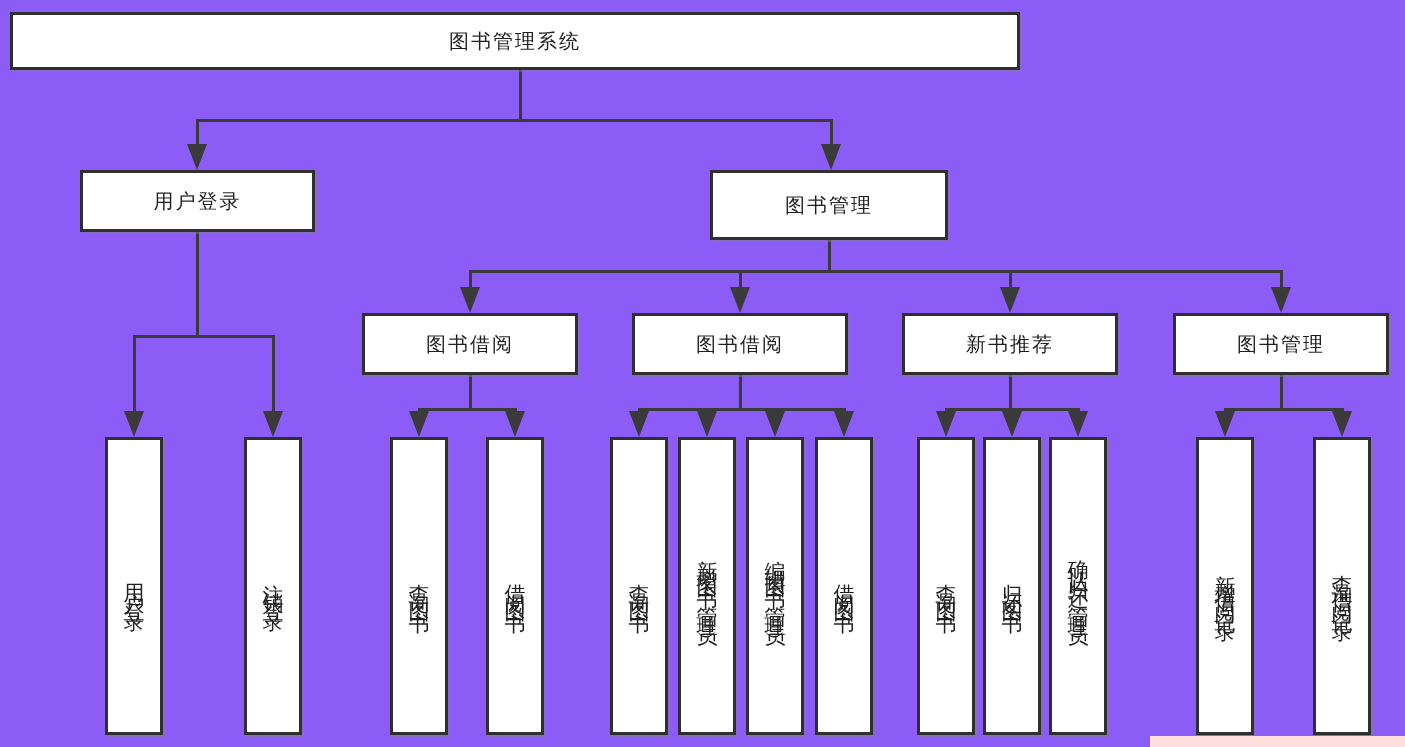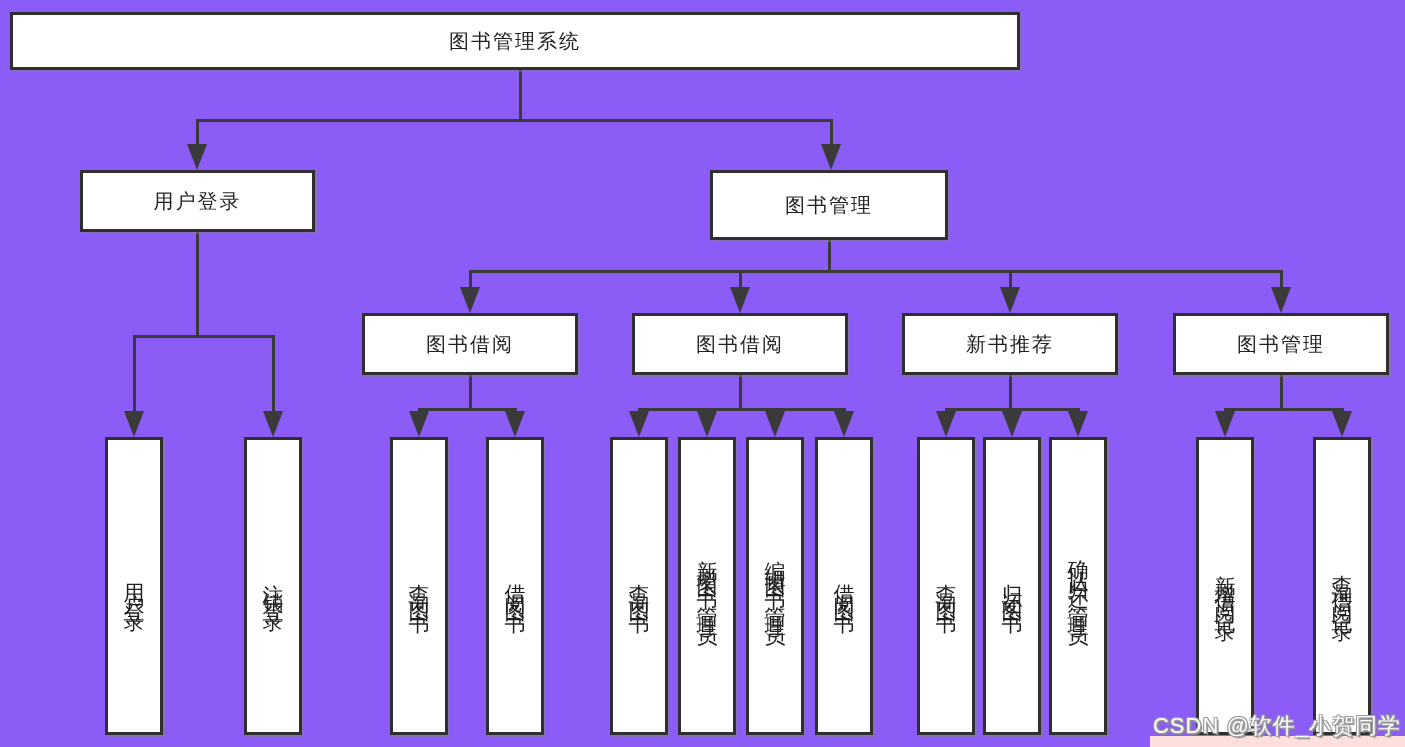--- a/index.html
+++ b/index.html
@@ -104,14 +104,13 @@
       <div class="node vertical" style="left: 678px; top: 437px; width: 58px; height: 298px; border-color: rgb(47, 47, 47);">新增图书（管理员）</div>
       <div class="node vertical" style="left: 746px; top: 437px; width: 58px; height: 298px; border-color: rgb(47, 47, 47);">编辑图书（管理员）</div>
       <div class="node vertical" style="left: 815px; top: 437px; width: 58px; height: 298px; border-color: rgb(47, 47, 47);">借阅图书</div>
       <div class="node vertical" style="left: 917px; top: 437px; width: 58px; height: 298px; border-color: rgb(47, 47, 47);">查询图书</div>
       <div class="node vertical" style="left: 983px; top: 437px; width: 58px; height: 298px; border-color: rgb(47, 47, 47);">归还图书</div>
       <div class="node vertical" style="left: 1049px; top: 437px; width: 58px; height: 298px; border-color: rgb(47, 47, 47);">确认归还（管理员）</div>
       <div class="node vertical" style="left: 1196px; top: 437px; width: 58px; height: 298px; border-color: rgb(47, 47, 47);">新增借阅记录</div>
       <div class="node vertical" style="left: 1313px; top: 437px; width: 58px; height: 298px; border-color: rgb(47, 47, 47);">查询借阅记录</div>
     </div>
   <div id="watermark-strip" style="background: rgb(255, 222, 222);"></div>
-  <div id="watermark">CSDN @软件_小贺同学</div>
 </div>
 
 </body></html>

